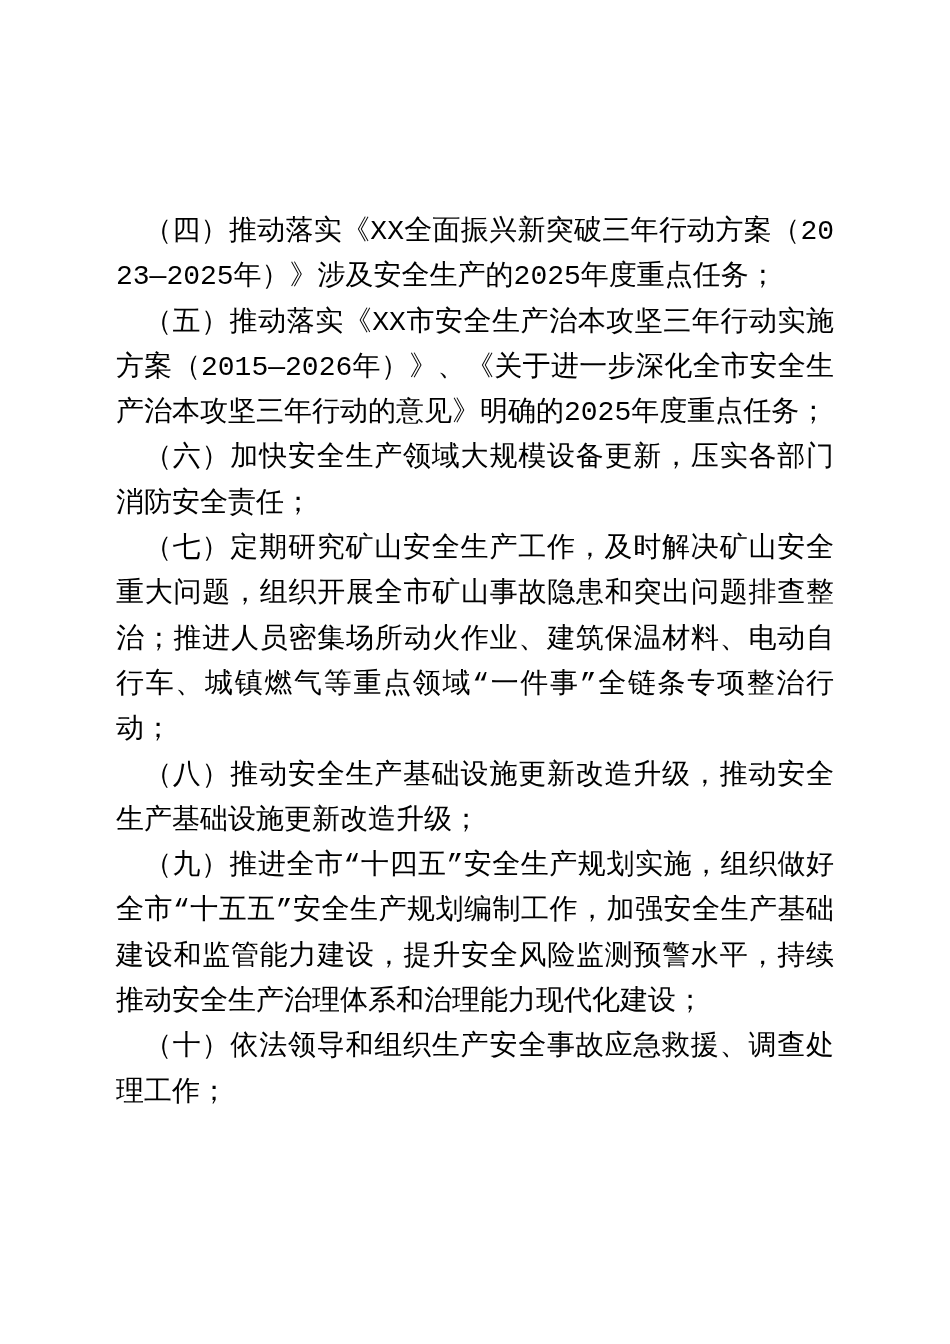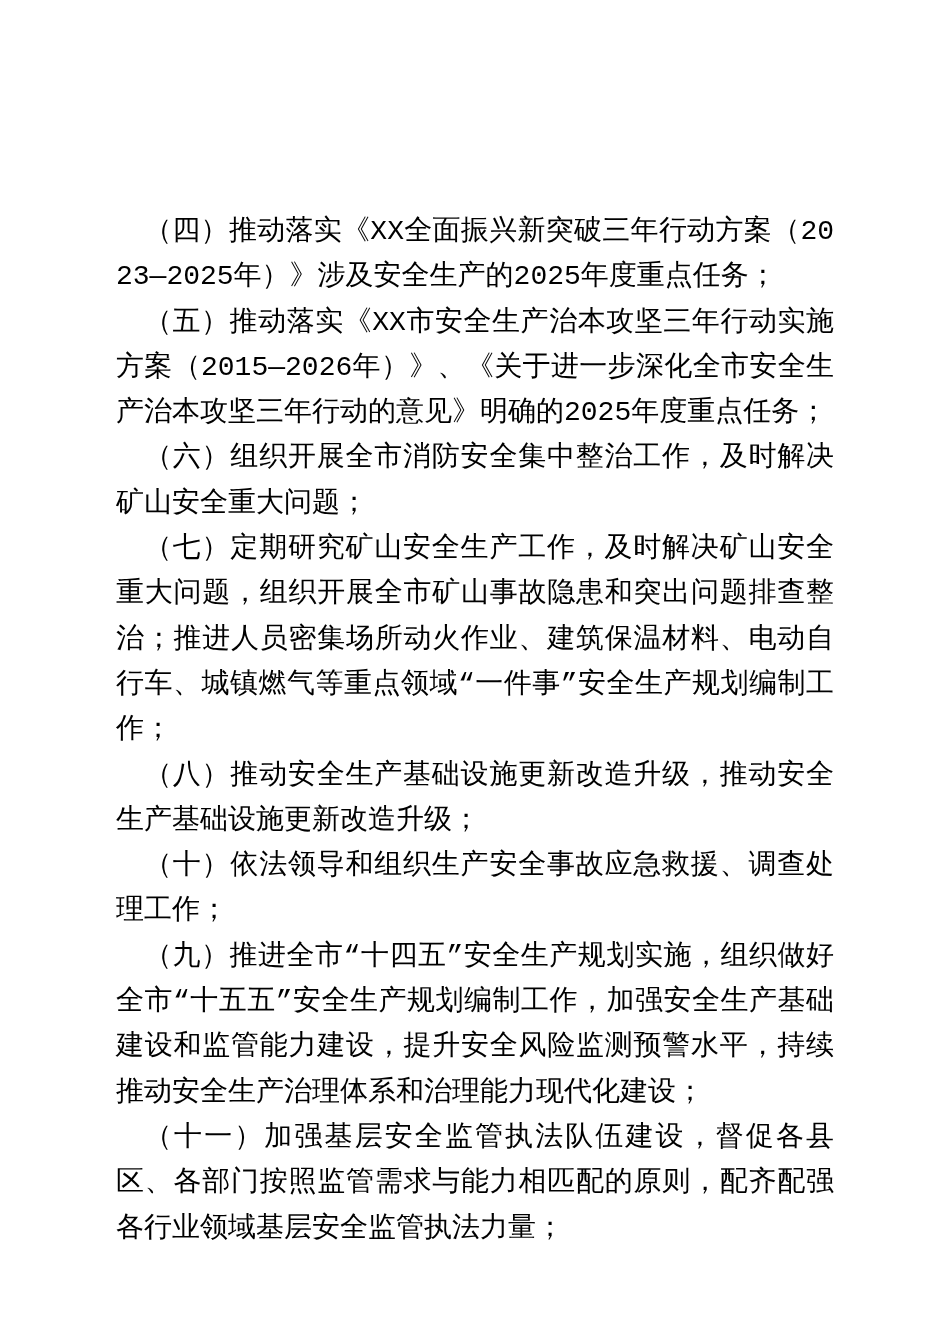--- a/index.html
+++ b/index.html
@@ -30,20 +30,19 @@
     word-break: break-all;
   }
 </style>
 </head>
 <body>
 
 <div class="page" style="background: rgb(255, 255, 255); color: rgb(0, 0, 0);">
   <div id="paragraph-container">
       <p>（四）推动落实《XX全面振兴新突破三年行动方案（2023—2025年）》涉及安全生产的2025年度重点任务；</p>
       <p>（五）推动落实《XX市安全生产治本攻坚三年行动实施方案（2015—2026年）》、《关于进一步深化全市安全生产治本攻坚三年行动的意见》明确的2025年度重点任务；</p>
-      <p>（六）组织开展全市消防安全集中整治工作，及时解决矿山安全重大问题；</p>
-      <p>（七）定期研究矿山安全生产工作，及时解决矿山安全重大问题，组织开展全市矿山事故隐患和突出问题排查整治；推进人员密集场所动火作业、建筑保温材料、电动自行车、城镇燃气等重点领域“一件事”安全生产规划编制工作；</p>
+      <p>（六）加快安全生产领域大规模设备更新，压实各部门消防安全责任；</p>
+      <p>（七）定期研究矿山安全生产工作，及时解决矿山安全重大问题，组织开展全市矿山事故隐患和突出问题排查整治；推进人员密集场所动火作业、建筑保温材料、电动自行车、城镇燃气等重点领域“一件事”全链条专项整治行动；</p>
       <p>（八）推动安全生产基础设施更新改造升级，推动安全生产基础设施更新改造升级；</p>
+      <p>（九）推进全市“十四五”安全生产规划实施，组织做好全市“十五五”安全生产规划编制工作，加强安全生产基础建设和监管能力建设，提升安全风险监测预警水平，持续推动安全生产治理体系和治理能力现代化建设；</p>
       <p>（十）依法领导和组织生产安全事故应急救援、调查处理工作；</p>
-      <p>（九）推进全市“十四五”安全生产规划实施，组织做好全市“十五五”安全生产规划编制工作，加强安全生产基础建设和监管能力建设，提升安全风险监测预警水平，持续推动安全生产治理体系和治理能力现代化建设；</p>
-      <p>（十一）加强基层安全监管执法队伍建设，督促各县区、各部门按照监管需求与能力相匹配的原则，配齐配强各行业领域基层安全监管执法力量；</p>
     </div>
 </div>
 
 </body></html>

